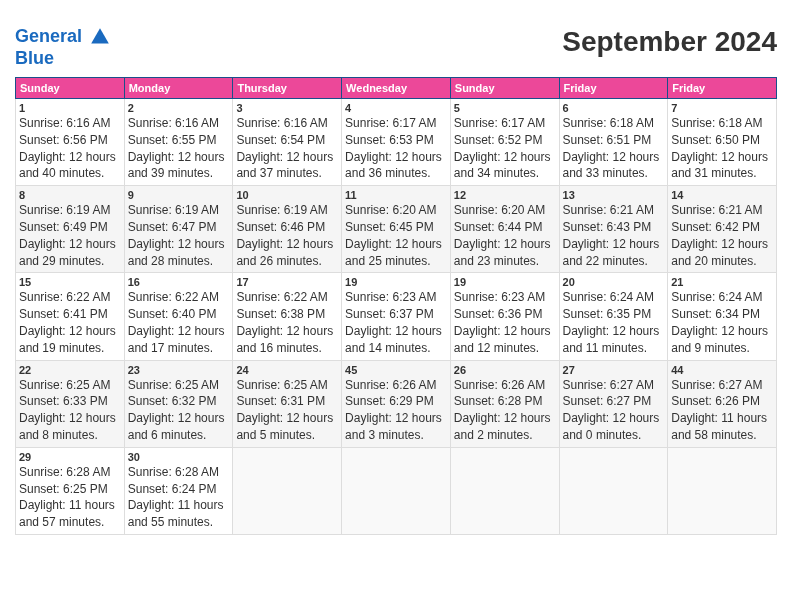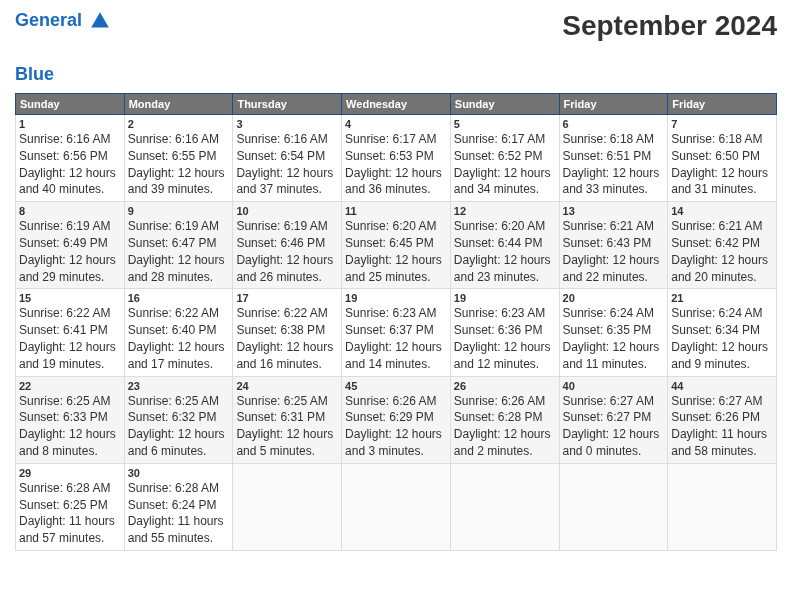--- a/index.html
+++ b/index.html
@@ -6,21 +6,21 @@
     body {
       font-family: Arial, sans-serif;
       background: #fff;
       width: 792px;
       height: 612px;
       overflow: hidden;
     }
     .container {
       width: 792px;
       height: 612px;
-      padding: 10px 15px;
+      padding: 26px 15px;
     }
     .header {
       display: flex;
       justify-content: space-between;
       align-items: flex-start;
       margin-bottom: 8px;
     }
     .logo {
       display: flex;
       align-items: center;
@@ -50,21 +50,21 @@
     .location {
       font-size: 14px;
       color: #555;
     }
     .calendar {
       width: 100%;
       border-collapse: collapse;
       table-layout: fixed;
     }
     .calendar th {
-      background-color: #737373;
+      background-color: #ec4899;
       color: white;
       font-size: 11px;
       font-weight: bold;
       padding: 4px 4px;
       text-align: left;
       border: 1px solid #1a4f8a;
     }
     .calendar td {
       vertical-align: top;
       font-size: 9px;
@@ -104,21 +104,21 @@
     <div class="logo">
       <div>
         <div style="display:flex;align-items:center;">
           <div class="logo-text">
             <span>General</span>
             <svg class="logo-icon" viewBox="0 0 30 30" style="display:inline-block;vertical-align:middle;width:22px;height:22px;">
               <polygon points="15,3 27,24 3,24" fill="#1a6abf"></polygon>
             </svg>
           </div>
         </div>
-        <div style="color:#1a6abf;font-size:18px;font-weight:bold;margin-top:32px;">Blue</div>
+        <div style="color:#1a6abf;font-size:18px;font-weight:bold;">Blue</div>
       </div>
     </div>
     <div class="title-block">
       <div class="month-title">September 2024</div>
     </div>
   </div>
 
   <table class="calendar">
     <thead>
       <tr>
@@ -237,21 +237,21 @@
           </td>
           <td>
             <span class="day-number">45</span>
             <div class="day-info">Sunrise: 6:26 AM<br>Sunset: 6:29 PM<br>Daylight: 12 hours and 3 minutes.</div>
           </td>
           <td>
             <span class="day-number">26</span>
             <div class="day-info">Sunrise: 6:26 AM<br>Sunset: 6:28 PM<br>Daylight: 12 hours and 2 minutes.</div>
           </td>
           <td>
-            <span class="day-number">40</span>
+            <span class="day-number">27</span>
             <div class="day-info">Sunrise: 6:27 AM<br>Sunset: 6:27 PM<br>Daylight: 12 hours and 0 minutes.</div>
           </td>
           <td>
             <span class="day-number">44</span>
             <div class="day-info">Sunrise: 6:27 AM<br>Sunset: 6:26 PM<br>Daylight: 11 hours and 58 minutes.</div>
           </td>
         </tr>
         <tr class="last-row">
           <td>
             <span class="day-number">29</span>

